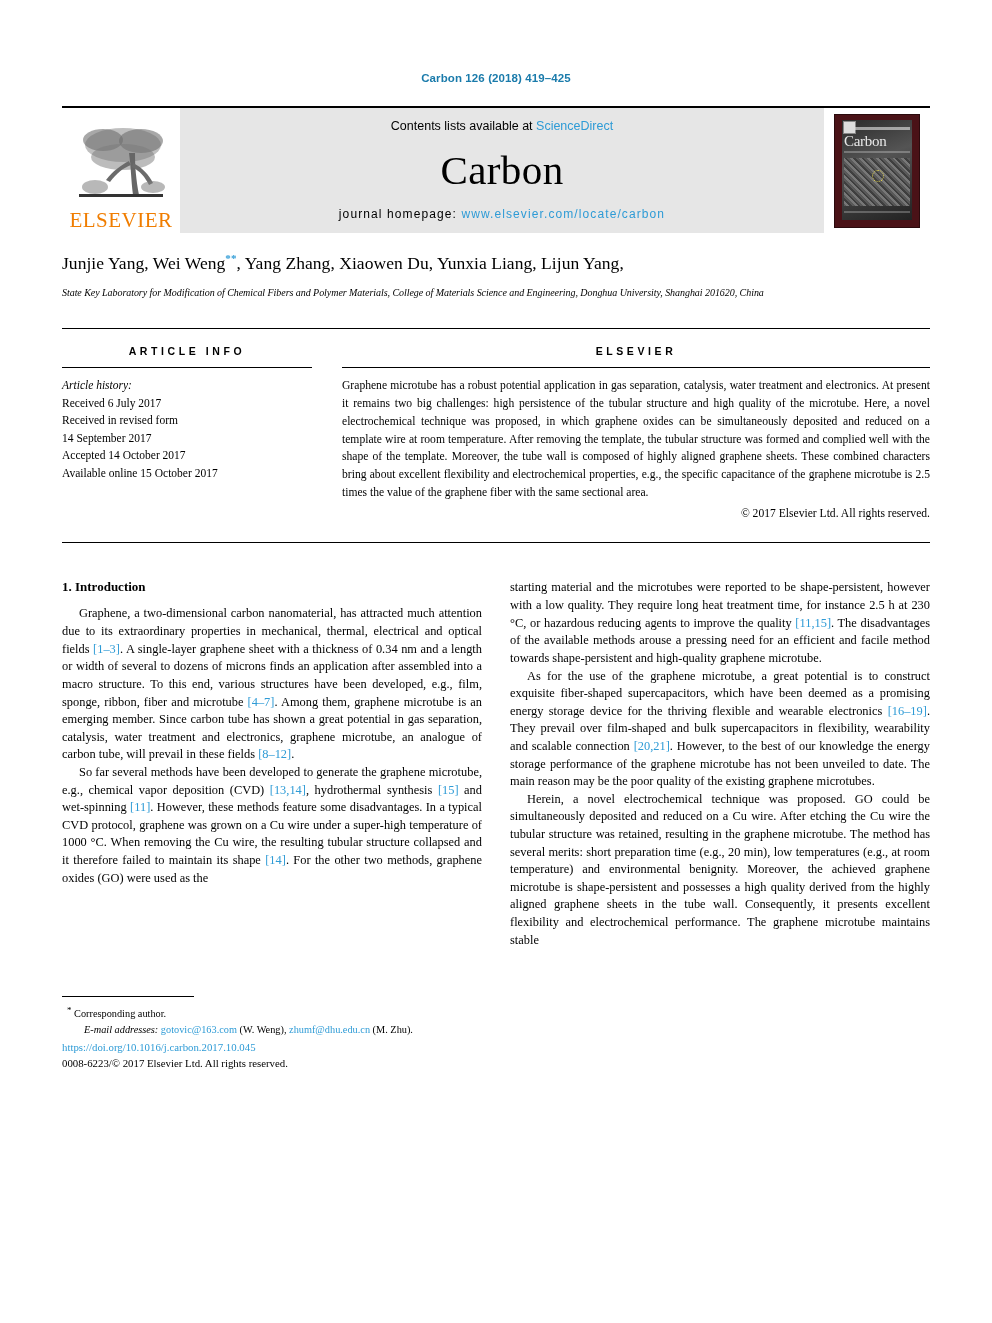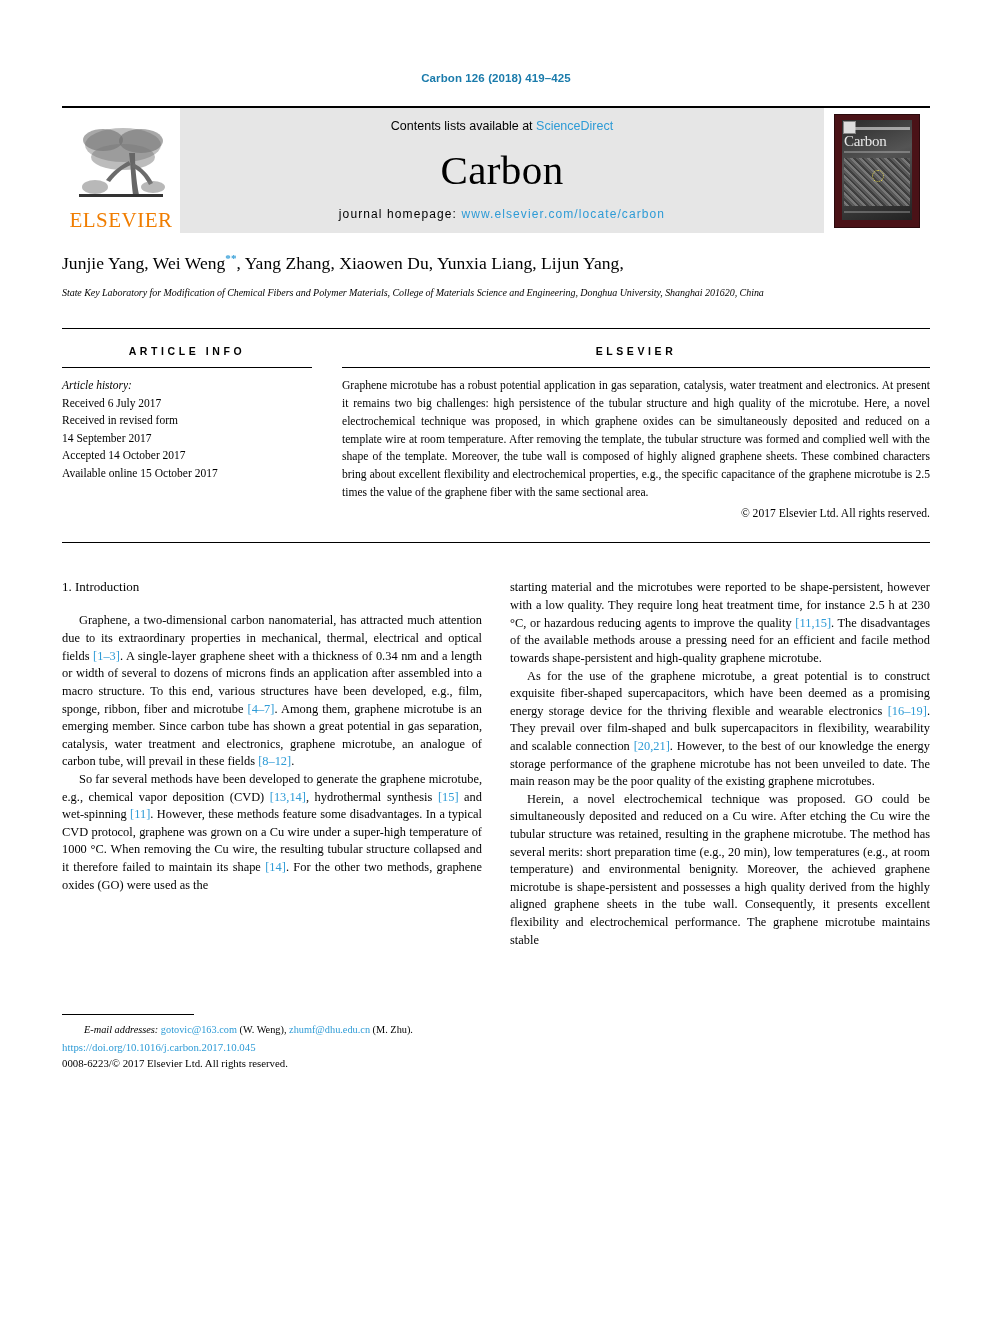--- a/index.html
+++ b/index.html
@@ -237,22 +237,22 @@
   .two-col {
     margin-top: 36px;
     display: flex;
     gap: 28px;
   }
   .col { width: 420px; flex: 0 0 420px; }
   h2.sec-title {
     font-family: "Liberation Sans", serif;
     font-family: "Liberation Serif", serif;
     font-size: 13px;
-    font-weight: normal;
-    margin: 0 0 17px 0;
+    font-weight: bold;
+    margin: 0 0 10px 0;
   }
   p.body-p {
     font-size: 12.4px;
     line-height: 1.42;
     text-align: justify;
     margin: 0;
     text-indent: 17px;
     hyphens: auto;
   }
   p.body-p.cont { text-indent: 0; }
@@ -384,20 +384,21 @@
       <div id="right-paras">
           <p class="body-p cont"><span>starting material and the microtubes were reported to be shape-persistent, however with a low quality. They require long heat treatment time, for instance 2.5 h at 230 °C, or hazardous reducing agents to improve the quality </span><span class="ref">[11,15]</span><span>. The disadvantages of the available methods arouse a pressing need for an efficient and facile method towards shape-persistent and high-quality graphene microtube.</span></p>
           <p class="body-p"><span>As for the use of the graphene microtube, a great potential is to construct exquisite fiber-shaped supercapacitors, which have been deemed as a promising energy storage device for the thriving flexible and wearable electronics </span><span class="ref">[16–19]</span><span>. They prevail over film-shaped and bulk supercapacitors in flexibility, wearability and scalable connection </span><span class="ref">[20,21]</span><span>. However, to the best of our knowledge the energy storage performance of the graphene microtube has not been unveiled to date. The main reason may be the poor quality of the existing graphene microtubes.</span></p>
           <p class="body-p"><span>Herein, a novel electrochemical technique was proposed. GO could be simultaneously deposited and reduced on a Cu wire. After etching the Cu wire the tubular structure was retained, resulting in the graphene microtube. The method has several merits: short preparation time (e.g., 20 min), low temperatures (e.g., at room temperature) and environmental benignity. Moreover, the achieved graphene microtube is shape-persistent and possesses a high quality derived from the highly aligned graphene sheets in the tube wall. Consequently, it presents excellent flexibility and electrochemical performance. The graphene microtube maintains stable</span></p>
         </div>
     </div>
   </div>
 
   <div class="footnotes">
     <div class="fn-rule"></div>
+    <div class="fn-line"><sup>*</sup> <span>Corresponding author.</span></div>
     <div class="fn-email">
       <i>E-mail addresses:</i>
       <span class="link">gotovic@163.com</span>
       <span>(W. Weng),</span>
       <span class="link">zhumf@dhu.edu.cn</span>
       <span>(M. Zhu).</span>
     </div>
   </div>
 
   <div class="doi-block">

